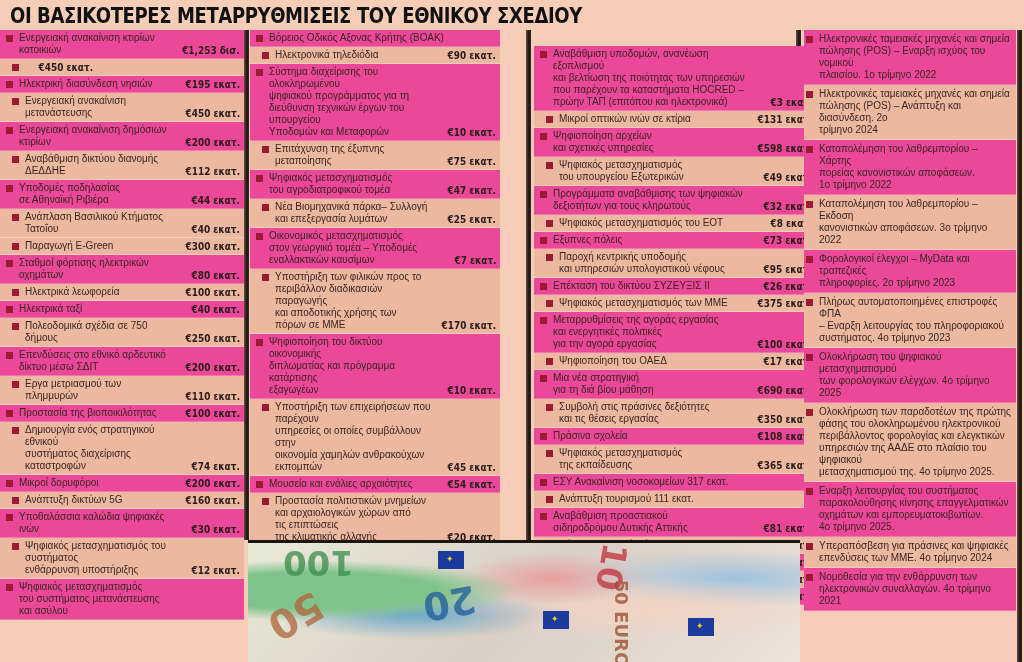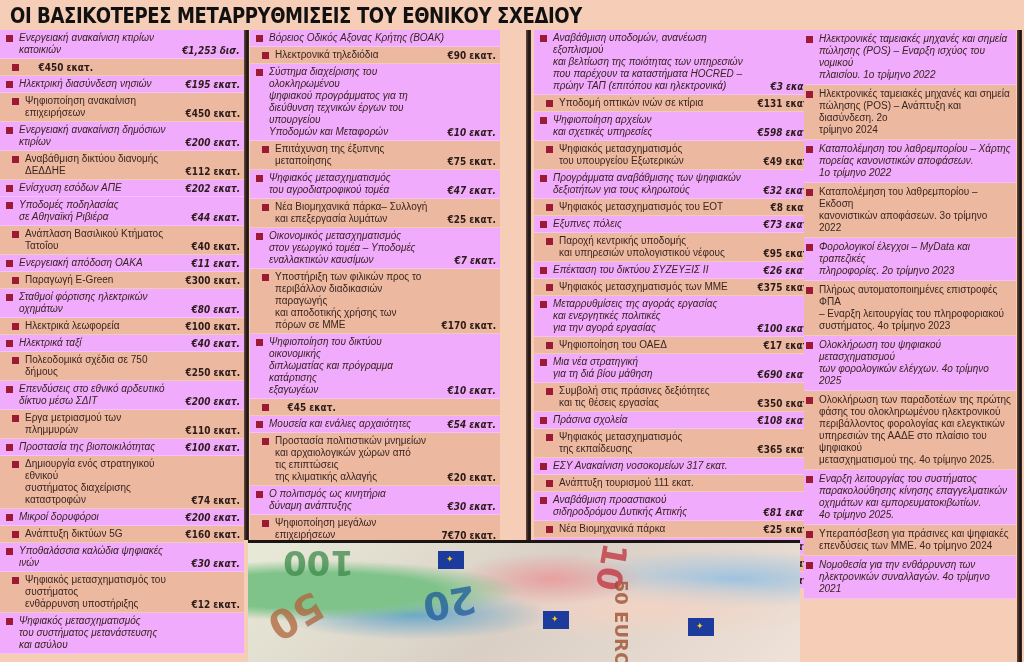--- a/index.html
+++ b/index.html
@@ -1,25 +1,25 @@
 <!DOCTYPE html>
 <html><head>
 <meta charset="utf-8">
 <style>
   * { box-sizing: border-box; margin: 0; padding: 0; }
   body { width: 1024px; height: 662px; overflow: hidden; background: #f6cdb6; font-family: "Liberation Sans", sans-serif; position: relative; }
   .title { position: absolute; left: 10px; top: 2px; height: 28px; font-family: "DejaVu Sans", sans-serif; font-weight: bold; font-size: 22px; letter-spacing: -0.5px; color: #111; transform: scaleX(0.82); transform-origin: left center; white-space: nowrap; line-height: 28px; }
   .col { position: absolute; top: 30px; display: flex; flex-direction: column; }
   .col1 { left: 0; width: 244px; }
   .col2 { left: 250px; width: 250px; }
-  .col3 { left: 534px; width: 282px; }
+  .col3 { left: 534px; width: 282px; margin-top: 16px; }
   .col4 { left: 804px; width: 212px; }
   .divider { position: absolute; top: 30px; width: 5px; background: linear-gradient(90deg,#6a4a40,#1a1412 60%,#3a2a25); }
   .row { display: flex; align-items: flex-end; padding: 2px 4px 2px 6px; font-size: 10px; line-height: 12px; color: #3a2420; border-bottom: 1px solid rgba(255,255,255,0.25); }
-  .row.alt { background: #f0abfc; font-style: italic; }
+  .row.alt { background: #ec4899; }
   .row.dk { background: #ecb9a0; padding-left: 12px; }
   .row .bullet { width: 7px; height: 7px; background: #9c1a34; flex: 0 0 7px; margin-right: 6px; align-self: flex-start; margin-top: 3px; }
   .row .label { flex: 1; white-space: pre-line; }
   .row .amount { font-family: "DejaVu Sans", sans-serif; font-weight: bold; font-size: 10.5px; color: #2a1a18; white-space: nowrap; margin-left: 4px; transform: scaleX(0.85); transform-origin: right center; }
   .col4 .row { padding: 3px 4px 3px 2px; }
   .photo { position: absolute; left: 248px; top: 540px; width: 552px; height: 122px; overflow: hidden; border-top: 3px solid #1a1412;
     background:
       radial-gradient(ellipse at 12% 40%, #7fc38a 0%, #7fc38a 18%, transparent 30%),
       radial-gradient(ellipse at 30% 60%, #6aa6c9 0%, transparent 25%),
       radial-gradient(ellipse at 55% 30%, #e8a0a0 0%, transparent 22%),
@@ -52,53 +52,43 @@
       <span class="bullet"></span>
       <span class="amount">€450 εκατ.</span>
     </div>
     <div class="row alt">
       <span class="bullet"></span>
       <span class="label">Ηλεκτρική διασύνδεση νησιών</span>
       <span class="amount">€195 εκατ.</span>
     </div>
     <div class="row dk">
       <span class="bullet"></span>
-      <span class="label">Ψηφιοποίηση ανακαίνιση επιχειρήσεων</span>
+      <span class="label">Ενεργειακή ανακαίνιση μετανάστευσης</span>
       <span class="amount">€450 εκατ.</span>
     </div>
     <div class="row alt">
       <span class="bullet"></span>
       <span class="label">Ενεργειακή ανακαίνιση δημόσιων κτιρίων</span>
       <span class="amount">€200 εκατ.</span>
     </div>
     <div class="row dk">
       <span class="bullet"></span>
       <span class="label">Αναβάθμιση δικτύου διανομής ΔΕΔΔΗΕ</span>
       <span class="amount">€112 εκατ.</span>
-    </div>
-    <div class="row alt">
-      <span class="bullet"></span>
-      <span class="label">Ενίσχυση εσόδων ΑΠΕ</span>
-      <span class="amount">€202 εκατ.</span>
     </div>
     <div class="row alt">
       <span class="bullet"></span>
       <span class="label">Υποδομές ποδηλασίας
 σε Αθηναϊκή Ριβιέρα</span>
       <span class="amount">€44 εκατ.</span>
     </div>
     <div class="row dk">
       <span class="bullet"></span>
       <span class="label">Ανάπλαση Βασιλικού Κτήματος Τατοΐου</span>
       <span class="amount">€40 εκατ.</span>
-    </div>
-    <div class="row alt">
-      <span class="bullet"></span>
-      <span class="label">Ενεργειακή απόδοση ΟΑΚΑ</span>
-      <span class="amount">€11 εκατ.</span>
     </div>
     <div class="row dk">
       <span class="bullet"></span>
       <span class="label">Παραγωγή E-Green</span>
       <span class="amount">€300 εκατ.</span>
     </div>
     <div class="row alt">
       <span class="bullet"></span>
       <span class="label">Σταθμοί φόρτισης ηλεκτρικών οχημάτων</span>
       <span class="amount">€80 εκατ.</span>
@@ -219,20 +209,24 @@
     </div>
     <div class="row alt">
       <span class="bullet"></span>
       <span class="label">Ψηφιοποίηση του δικτύου οικονομικής
 διπλωματίας και πρόγραμμα κατάρτισης
 εξαγωγέων</span>
       <span class="amount">€10 εκατ.</span>
     </div>
     <div class="row dk">
       <span class="bullet"></span>
+      <span class="label">Υποστήριξη των επιχειρήσεων που παρέχουν
+υπηρεσίες οι οποίες συμβάλλουν στην
+οικονομία χαμηλών ανθρακούχων
+εκπομπών</span>
       <span class="amount">€45 εκατ.</span>
     </div>
     <div class="row alt">
       <span class="bullet"></span>
       <span class="label">Μουσεία και ενάλιες αρχαιότητες</span>
       <span class="amount">€54 εκατ.</span>
     </div>
     <div class="row dk">
       <span class="bullet"></span>
       <span class="label">Προστασία πολιτιστικών μνημείων
@@ -279,21 +273,21 @@
     <div class="row alt">
       <span class="bullet"></span>
       <span class="label">Αναβάθμιση υποδομών, ανανέωση εξοπλισμού
 και βελτίωση της ποιότητας των υπηρεσιών
 που παρέχουν τα καταστήματα HOCRED –
 πρώην ΤΑΠ (επιτόπου και ηλεκτρονικά)</span>
       <span class="amount">€3 εκατ.</span>
     </div>
     <div class="row dk">
       <span class="bullet"></span>
-      <span class="label">Υποδομή οπτικών ινών σε κτίρια</span>
+      <span class="label">Μικροί οπτικών ινών σε κτίρια</span>
       <span class="amount">€131 εκατ.</span>
     </div>
     <div class="row alt">
       <span class="bullet"></span>
       <span class="label">Ψηφιοποίηση αρχείων
 και σχετικές υπηρεσίες</span>
       <span class="amount">€598 εκατ.</span>
     </div>
     <div class="row dk">
       <span class="bullet"></span>

